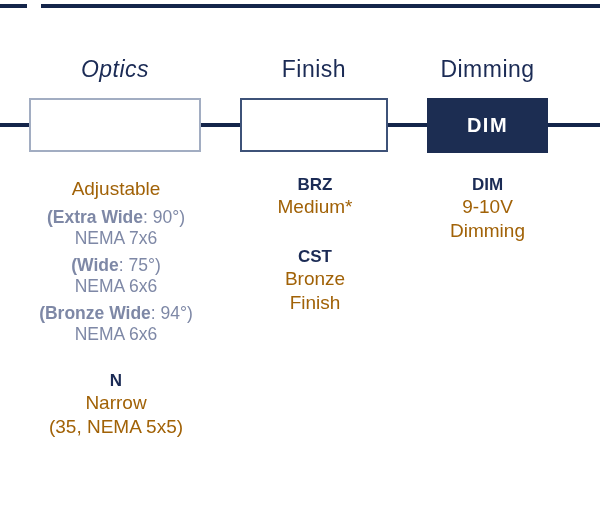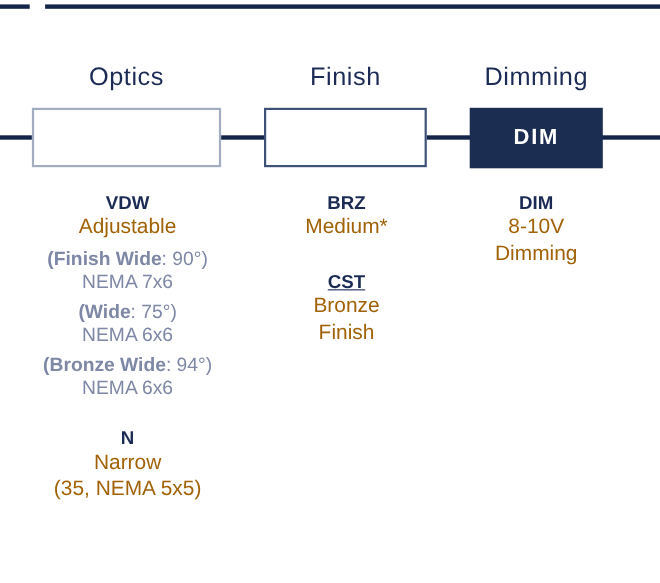--- a/index.html
+++ b/index.html
@@ -18,21 +18,21 @@
   .top-rule.seg-right { left: 41px; width: 559px; }
 
   
   .flow-line { position: absolute; top: 123px; left: 0; width: 600px; height: 4px; background: #14254a; }
 
   
   .col-header {
     position: absolute; top: 56px; text-align: center;
     font-size: 23px; letter-spacing: 0.5px; color: #1b2b55;
   }
-  .col-header.c1 { left: 29px;  width: 172px; }
+  .col-header.c1 { left: 29px;  width: 172px; font-style: italic; }
   .col-header.c2 { left: 240px; width: 148px; }
   .col-header.c3 { left: 427px; width: 121px; }
 
   
   .code-box { position: absolute; top: 98px; height: 54px; background: #ffffff; }
   .code-box.optics { left: 29px;  width: 172px; border: 2px solid #a2adc2; }
   .code-box.finish { left: 240px; width: 148px; border: 2px solid #3e5278; }
   .code-box.dim {
     left: 427px; width: 121px; height: 55px; background: #1c2d52; border: none;
     display: flex; align-items: center; justify-content: center;
@@ -45,45 +45,44 @@
   .text-col.c2 { left: 241px; width: 148px; top: 176px; }
   .text-col.c3 { left: 417px; width: 141px; top: 176px; }
 
   .code  { font-size: 17px; font-weight: bold; line-height: 18px; color: #1b2b55; }
   .name  { font-size: 19px; line-height: 22px; margin-top: 2px; color: #a16207; }
   .gray-line { font-size: 17.5px; line-height: 19px; color: #7e88a6; }
   .gray-line b { font-weight: bold; }
   .mt2  { margin-top: 2px; }
   .mt8  { margin-top: 8px; }
   .mt28 { margin-top: 28px; }
-  .mt30 { margin-top: 30px; text-decoration: underline; }
+  .mt30 { margin-top: 30px; }
 </style>
 </head>
 <body>
 
 <div class="top-rule seg-left"></div>
 <div class="top-rule seg-right"></div>
 
 <div class="flow-line"></div>
 
 <div class="col-header c1">Optics</div>
 <div class="col-header c2">Finish</div>
 <div class="col-header c3">Dimming</div>
 
 <div class="code-box optics"></div>
 <div class="code-box finish"></div>
 <div class="code-box dim">
   <span>DIM</span>
 </div>
 
 <div class="text-col c1">
-  <div class="code">VDW</div>
   <div class="name">Adjustable</div>
 
-  <div class="gray-line mt8"><b>(Finish Wide</b><span>: 90°)</span></div>
+  <div class="gray-line mt8"><b>(Extra Wide</b><span>: 90°)</span></div>
   <div class="gray-line mt2">NEMA 7x6</div>
 
   <div class="gray-line mt8"><b>(Wide</b><span>: 75°)</span></div>
   <div class="gray-line mt2">NEMA 6x6</div>
 
   <div class="gray-line mt8"><b>(Bronze Wide</b><span>: 94°)</span></div>
   <div class="gray-line mt2">NEMA 6x6</div>
 
   <div class="code mt28">N</div>
   <div class="name">Narrow</div>
@@ -94,15 +93,15 @@
   <div class="code">BRZ</div>
   <div class="name">Medium*</div>
 
   <div class="code mt30">CST</div>
   <div class="name">Bronze</div>
   <div class="name">Finish</div>
 </div>
 
 <div class="text-col c3">
   <div class="code">DIM</div>
-  <div class="name">8-10V</div>
+  <div class="name">9-10V</div>
   <div class="name">Dimming</div>
 </div>
 
 </body></html>

